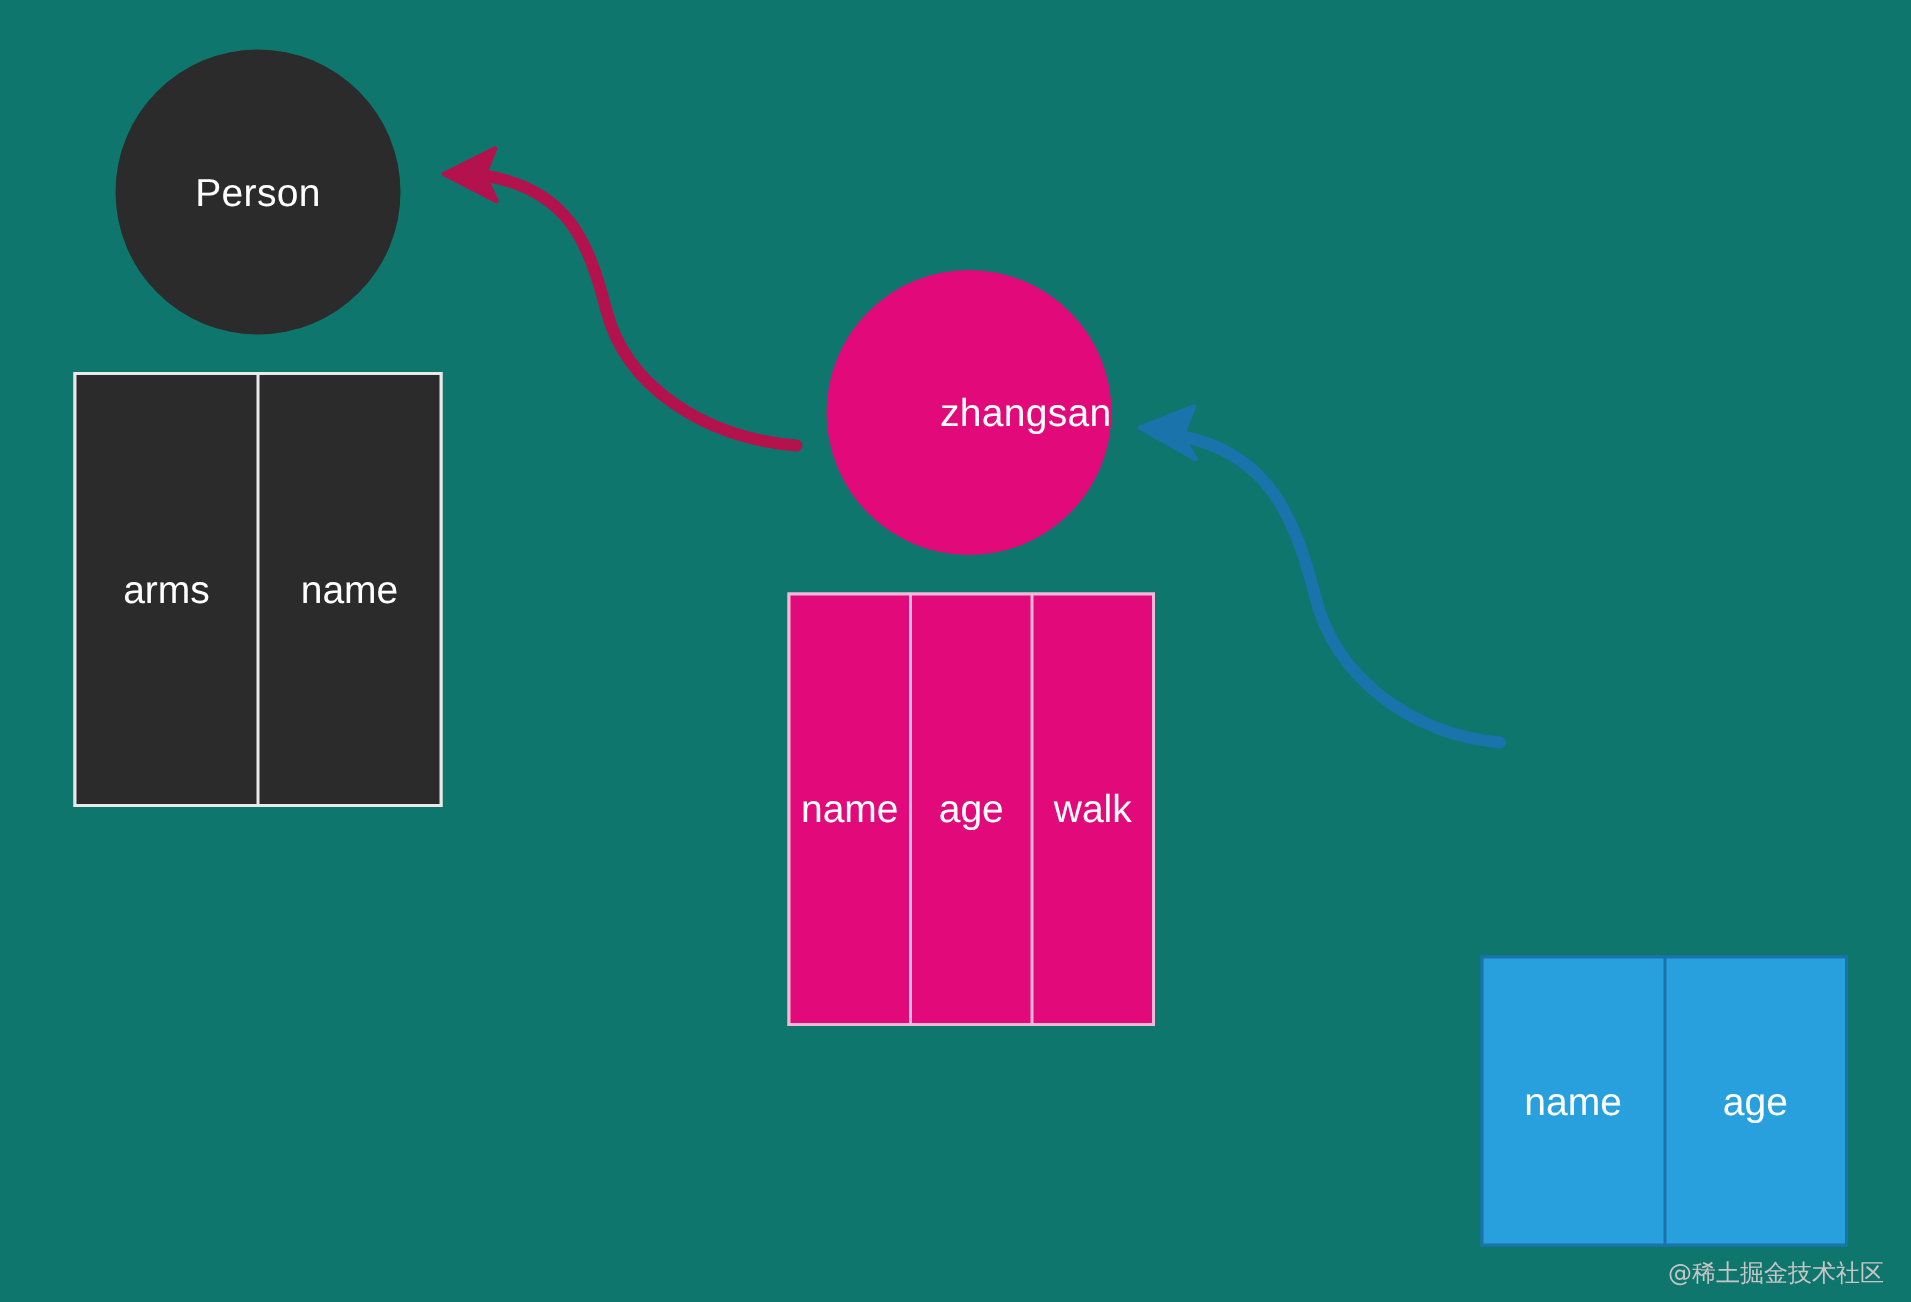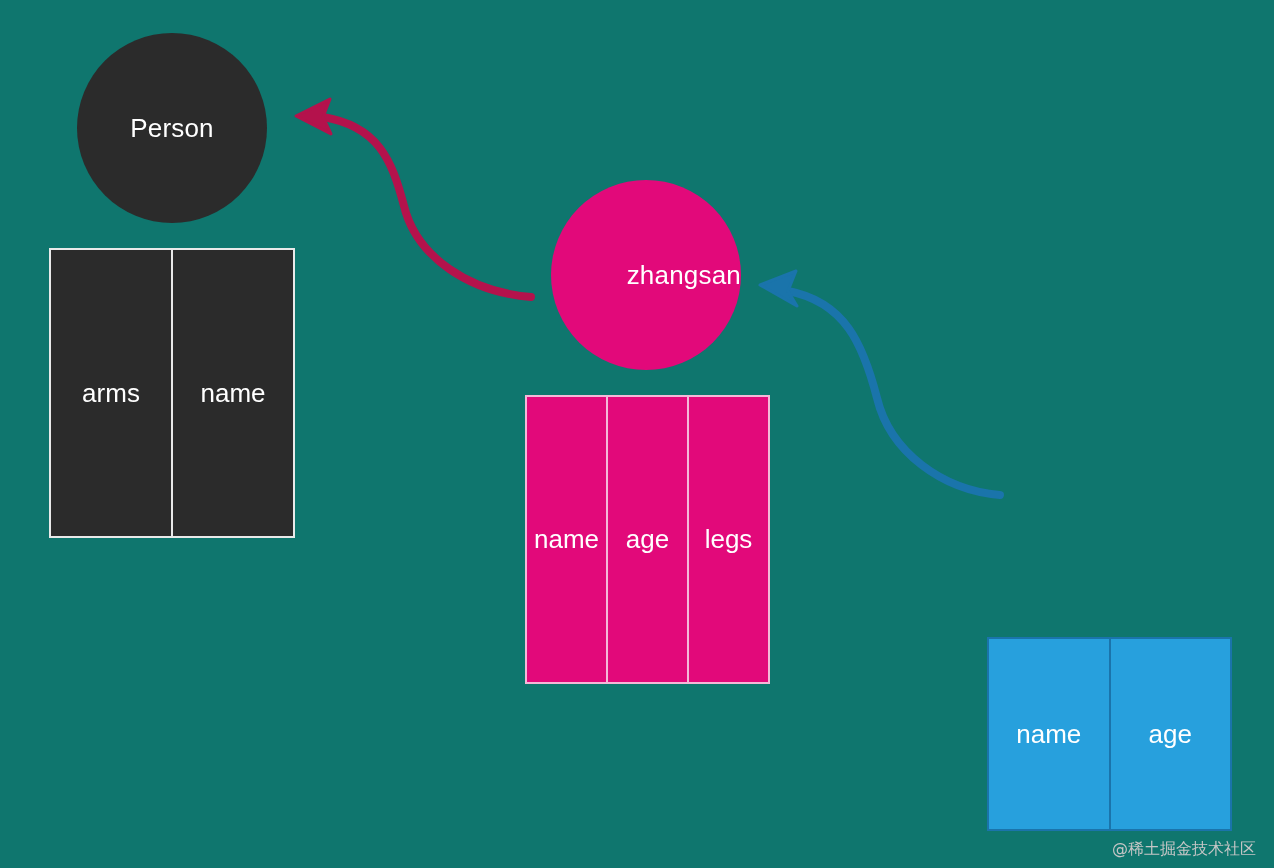--- a/index.html
+++ b/index.html
@@ -145,21 +145,21 @@
     <div class="prop-row">name</div>
   </div>
 
   <div class="node-circle" id="circle-zhangsan">
     <span>zhangsan</span>
   </div>
 
   <div class="prop-table" id="table-zhangsan">
     <div class="prop-row">name</div>
     <div class="prop-row">age</div>
-    <div class="prop-row">legs</div>
+    <div class="prop-row">walk</div>
   </div>
 
 
   <div class="prop-table" id="table-zhangxiaosan">
     <div class="prop-row">name</div>
     <div class="prop-row">age</div>
   </div>
 
   <div id="watermark">@稀土掘金技术社区</div>
 

